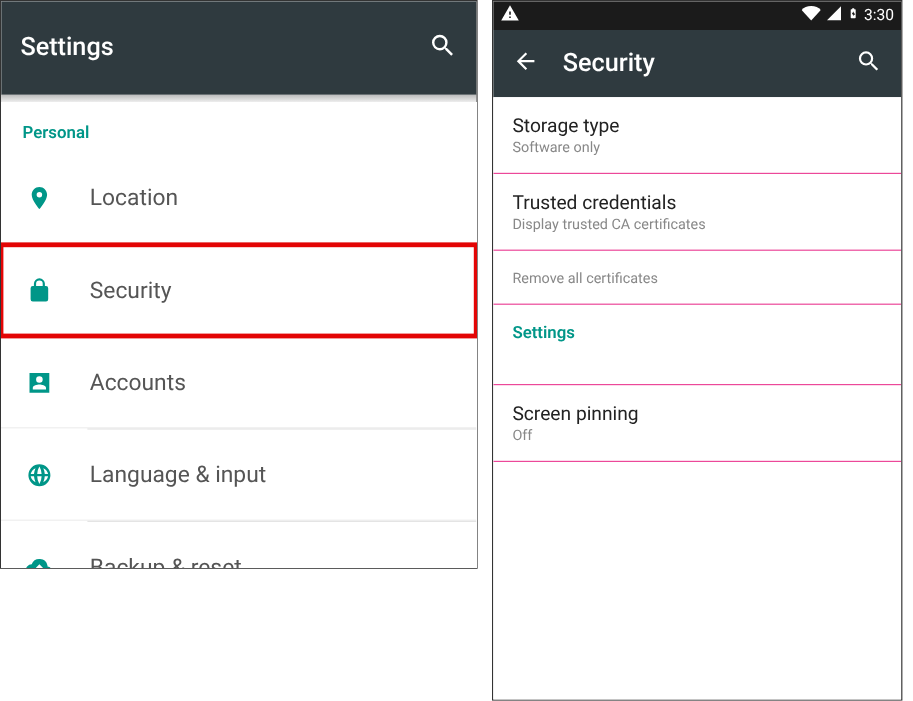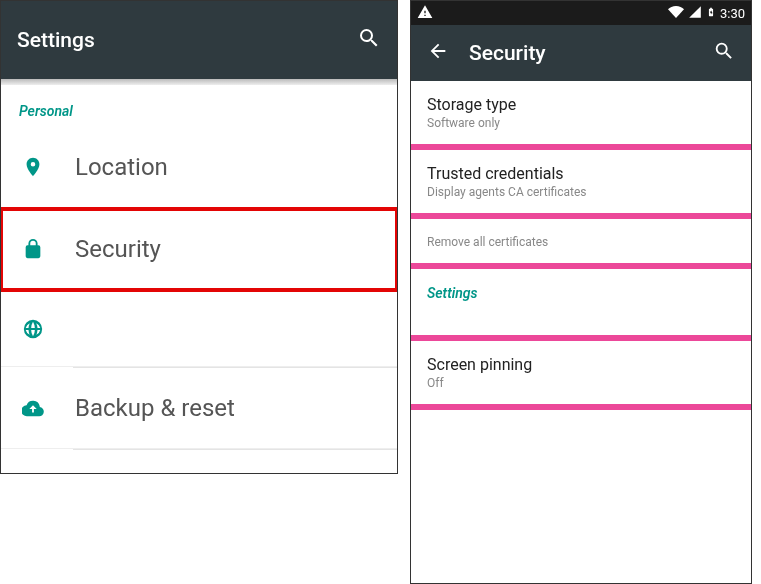--- a/index.html
+++ b/index.html
@@ -47,39 +47,38 @@
   .appbar .title { font-size: 21px; font-weight: 500; flex: 1; }
   .appbar svg { fill: #fff; }
   .shadow { height: 6px; background: linear-gradient(#bbb, #eee); }
   
   .list { flex: 1; overflow-y: auto; background: #fff; }
   .section-header {
     color: #009688;
     font-weight: 600;
     font-size: 14px;
     padding: 18px 18px 8px;
-    font-style: italic;
   }
   .item {
     display: flex;
     align-items: center;
     padding: 20px 18px;
     gap: 28px;
     border-bottom: 1px solid #eee;
     margin-left: 0;
   }
   .left .item { padding: 26px 18px; }
   .left .item .icon-slot { width: 28px; display:flex; justify-content:center; }
   .left .item svg { fill: #009688; }
-  .left .item .label { color: #555; font-size: 24px; }
+  .left .item .label { color: #555; font-size: 19px; }
   .left .list .divider-row { height:1px; background:#e4e4e4; margin-left:72px; }
   
   .right .ritem {
     padding: 14px 16px;
-    border-bottom: 6px solid #ec4899;
+    border-bottom: 1px solid #ec4899;
   }
   .right .ritem .title { font-size: 16px; color: #222; }
   .right .ritem .sub { font-size: 12px; color: #888; margin-top: 2px; }
   .right .section-header { padding: 16px 16px 6px; }
   
   .highlight {
     outline: 4px solid #e30505;
     outline-offset: -2px;
   }
 </style>
@@ -112,28 +111,38 @@
     <div class="item highlight">
       <span class="icon-slot">
         <svg width="22" height="22" viewBox="0 0 24 24">
             <path d="M18 8h-1V6a5 5 0 10-10 0v2H6a2 2 0 00-2 2v10a2 2 0 002 2h12a2 2 0 002-2V10a2 2 0 00-2-2zM9 6a3 3 0 116 0v2H9z"></path>
           </svg>
       </span>
       <span class="label">Security</span>
     </div>
     <div class="divider-row"></div>
 
+    <div class="item">
+      <span class="icon-slot">
+        <svg width="22" height="22" viewBox="0 0 24 24">
+            <path d="M3 3h18v18H3z" fill="#009688"></path>
+            <path d="M12 12a3 3 0 10-3-3 3 3 0 003 3zm0 1.5c-2 0-6 1-6 3V18h12v-1.5c0-2-4-3-6-3z" fill="#fff"></path>
+          </svg>
+      </span>
+      <span class="label">Accounts</span>
+    </div>
     <div class="divider-row"></div>
 
     <div class="item">
       <span class="icon-slot">
         <svg width="22" height="22" viewBox="0 0 24 24">
             <path d="M12 2a10 10 0 1010 10A10 10 0 0012 2zm7.93 9H16.9a15.7 15.7 0 00-1.34-5.36A8 8 0 0119.93 11zM12 4a13.6 13.6 0 012 7H10a13.6 13.6 0 012-7zM4.07 13H7.1a15.7 15.7 0 001.34 5.36A8 8 0 014.07 13zm0-2a8 8 0 014.37-5.36A15.7 15.7 0 007.1 11zm7.93 9a13.6 13.6 0 01-2-7h4a13.6 13.6 0 01-2 7zm3.56-1.64A15.7 15.7 0 0016.9 13h3a8 8 0 01-4.34 5.36z"></path>
           </svg>
       </span>
+      <span class="label">Language &amp; input</span>
     </div>
     <div class="divider-row"></div>
 
     <div class="item">
       <span class="icon-slot">
         <svg width="22" height="22" viewBox="0 0 24 24">
             <path d="M19.35 10.04A7.49 7.49 0 005 9a6 6 0 00.5 12h13a5 5 0 00.85-9.96zM13 13v4h-2v-4H8l4-4 4 4z"></path>
           </svg>
       </span>
       <span class="label">Backup &amp; reset</span>
@@ -187,21 +196,21 @@
   </div>
   <div class="list">
 
     <div class="ritem">
       <div class="title">Storage type</div>
       <div class="sub">Software only</div>
     </div>
 
     <div class="ritem">
       <div class="title">Trusted credentials</div>
-      <div class="sub">Display agents CA certificates</div>
+      <div class="sub">Display trusted CA certificates</div>
     </div>
 
 
     <div class="ritem">
       <div class="sub">Remove all certificates</div>
     </div>
 
     <div class="section-header">Settings</div>
 
     <div class="ritem">

